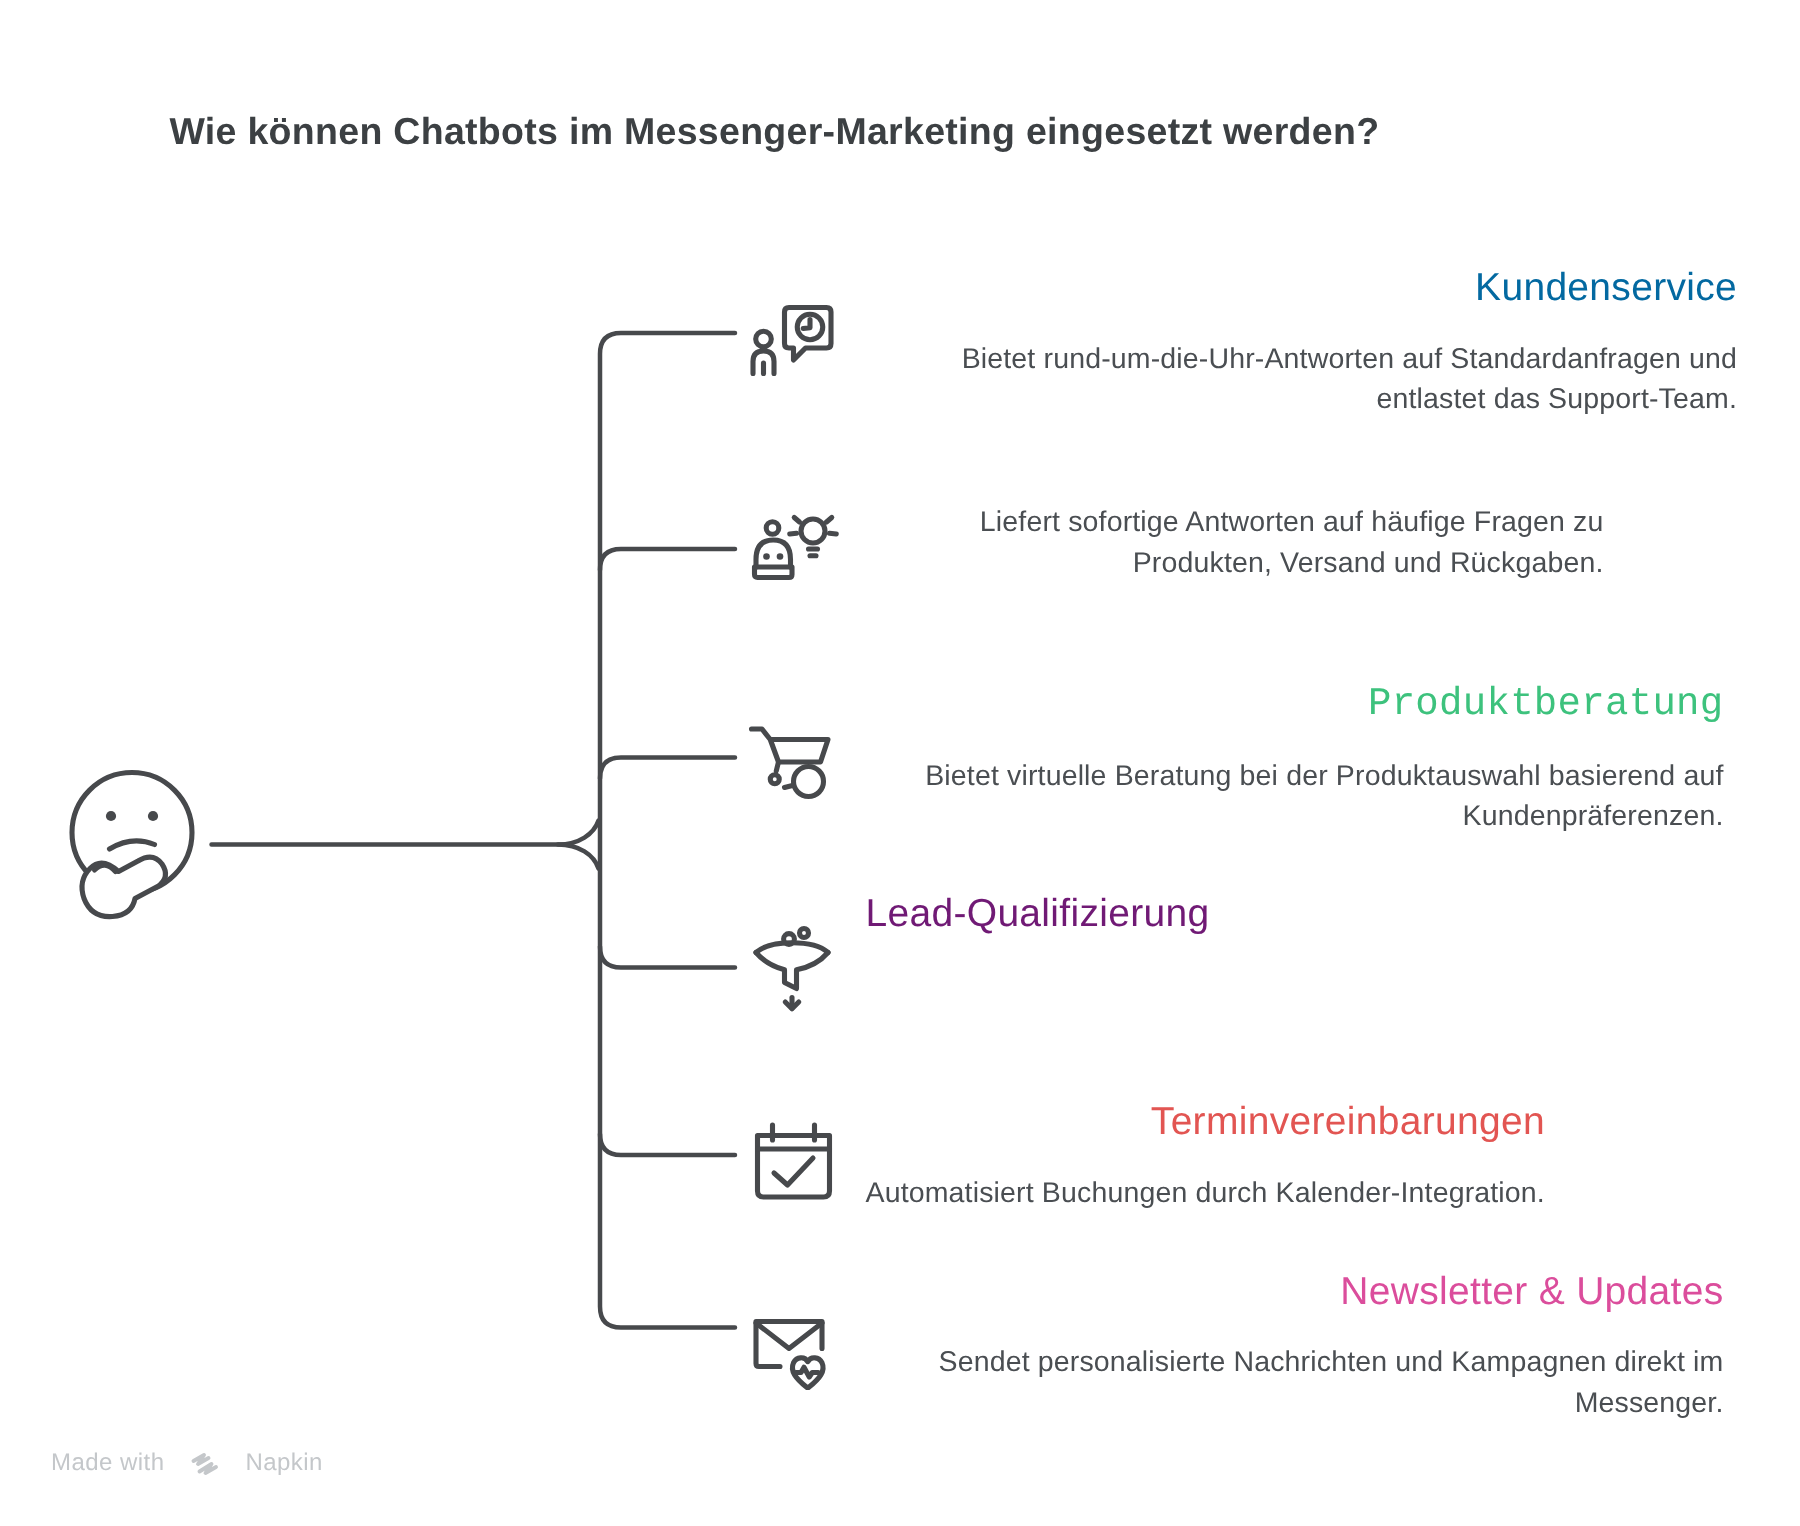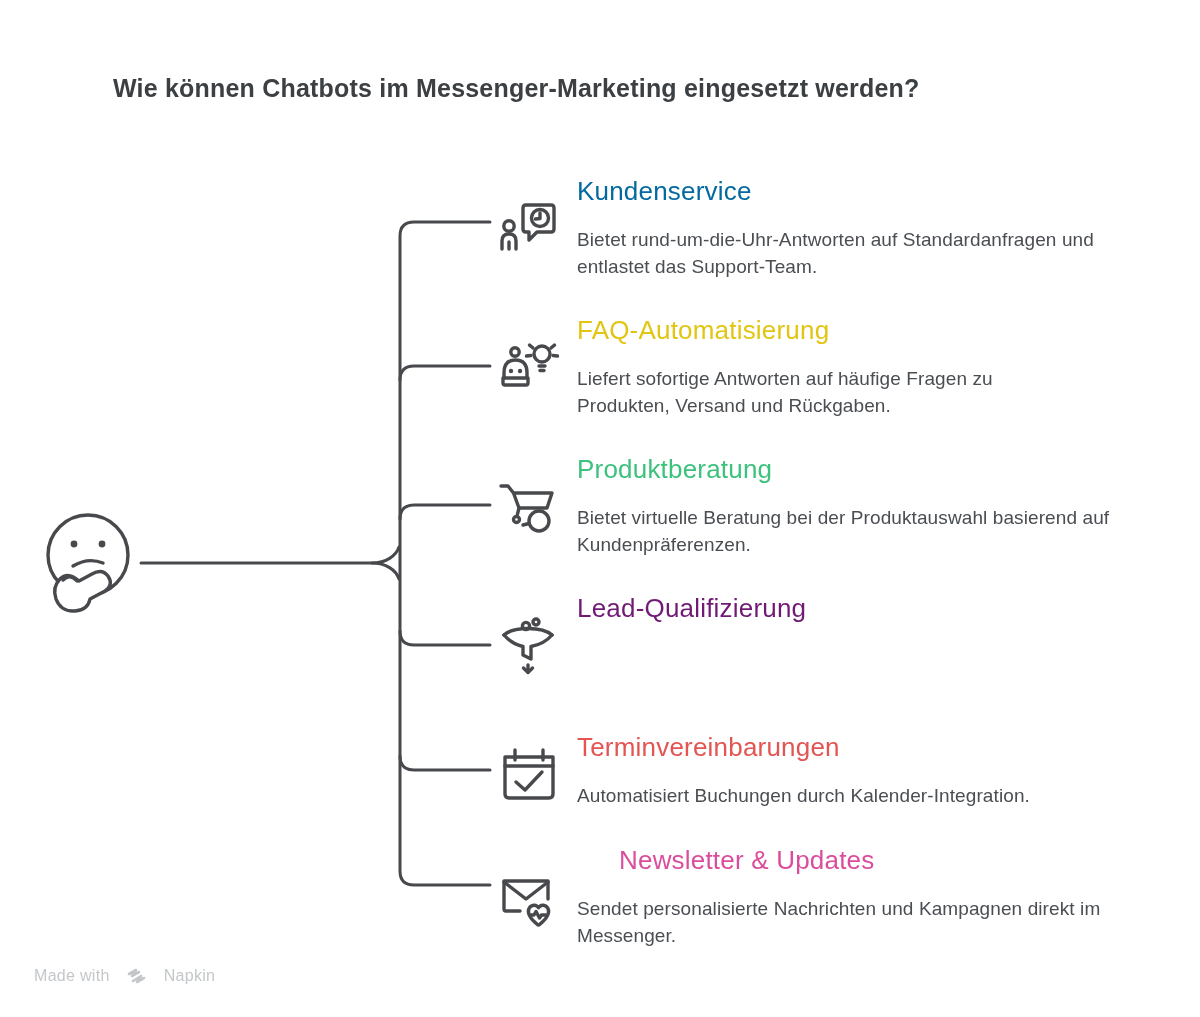--- a/index.html
+++ b/index.html
@@ -1,21 +1,21 @@
 <!DOCTYPE html>
 <html style="--heading: #3C4043; --text: #4A4E52; --stroke: #47494C; --footer: #C4C7CA;"><head>
 <meta charset="utf-8">
 <style>
   * { margin: 0; padding: 0; box-sizing: border-box; }
   html, body { background: #ffffff; }
   body {
     font-family: "Liberation Sans", sans-serif;
     width: 1200px; height: 1017px; position: relative; overflow: hidden;
   }
-  .canvas { position: absolute; inset: 0; width: 1200px; height: 1017px; }
+  .canvas { position: absolute; inset: 0; width: 1200px; height: 1017px; text-align: right; }
 
   .page-title {
     position: absolute; left: 113px; top: 74px;
     font-size: 25px; font-weight: bold; letter-spacing: 0.2px;
     color: var(--heading, #3C4043);
   }
 
   .connectors { position: absolute; left: 0; top: 0; width: 1200px; height: 1017px; }
   .connectors path { fill: none; stroke: var(--stroke, #47494C); stroke-width: 3; stroke-linecap: round; stroke-linejoin: round; }
 
@@ -115,37 +115,36 @@
         <circle cx="44" cy="17" r="8"></circle>
         <path d="M 41 29 H 47"></path>
         <path d="M 42 33.5 H 46"></path>
         <path d="M 31.5 8 L 35 11"></path>
         <path d="M 56.5 8 L 53 11"></path>
         <path d="M 28.5 19 L 33 18.5"></path>
         <path d="M 59.5 19 L 55 18.5"></path>
       </svg>
     </div>
     <div class="text">
-      <h2 style="color: rgb(226, 197, 17);">FAQ-Automatisierung</h2>
       <p>Liefert sofortige Antworten auf häufige Fragen zu Produkten, Versand und Rückgaben.</p>
     </div>
   </div>
 
   <div class="item r3">
     <div class="icon-box">
       <svg viewBox="0 0 62 62">
         <path d="M 3 10 H 10 L 15.5 17 H 54 L 49 32 H 21 L 15.5 17"></path>
         <path d="M 21 32 L 19.5 38"></path>
         <circle cx="18.5" cy="43.5" r="3"></circle>
         <circle cx="41" cy="45" r="10"></circle>
         <path d="M 31 47.5 L 25 49"></path>
       </svg>
     </div>
     <div class="text">
-      <h2 style="color: rgb(61, 194, 125);">Produktberatung</h2>
+      <h2 style="color: rgb(61, 194, 125); font-family: Liberation Mono, monospace;">Produktberatung</h2>
       <p>Bietet virtuelle Beratung bei der Produktauswahl basierend auf Kundenpräferenzen.</p>
     </div>
   </div>
 
   <div class="item r4">
     <div class="icon-box">
       <svg viewBox="0 0 62 62">
         <circle cx="28" cy="9" r="3.6"></circle>
         <circle cx="38" cy="5" r="3"></circle>
         <path d="M 6 18 C 11 13.5 20 11.5 30 11.5 C 40 11.5 49 13.5 54 18"></path>

